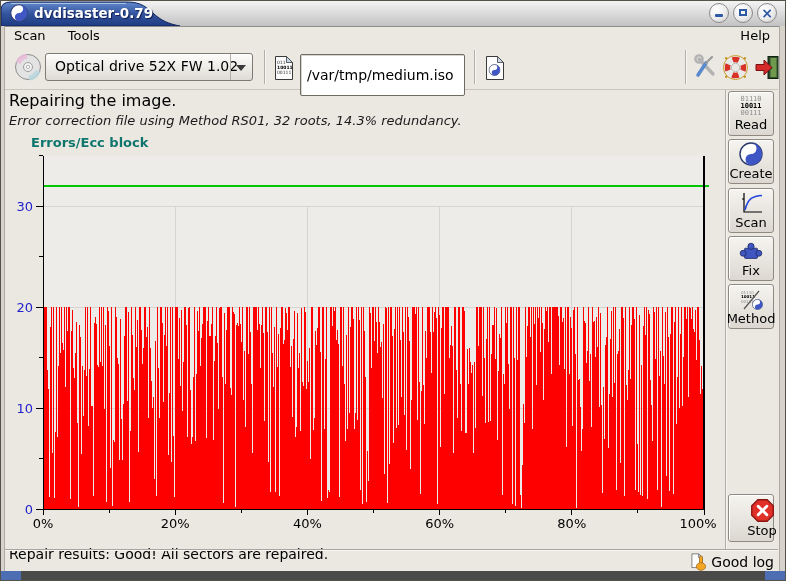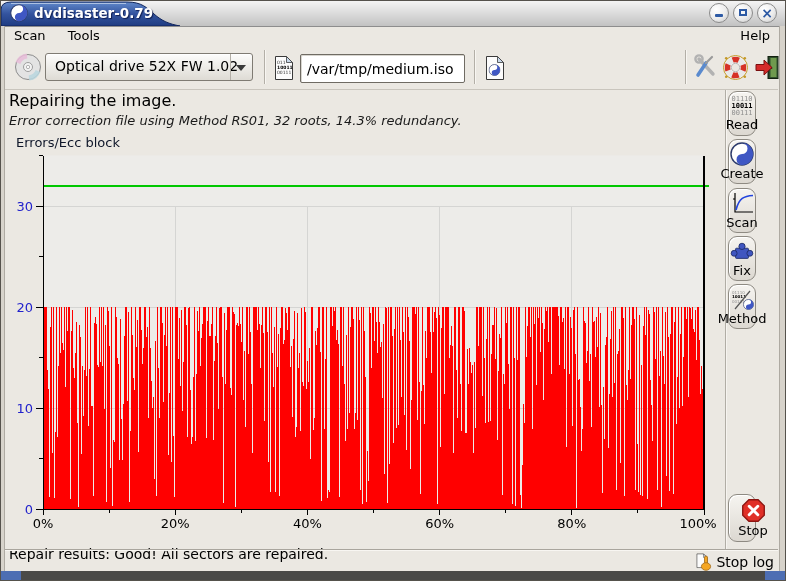--- a/index.html
+++ b/index.html
@@ -25,35 +25,35 @@
   #menubar{position:absolute;top:25px;left:4px;width:773px;height:20px;font-size:13px;color:#000;}
   .menu-item{display:inline-block;line-height:20px;padding:0 9px;}
   #menu-help{position:absolute;right:2px;top:0;line-height:20px;padding:0 6px;}
   
   #toolbar{position:absolute;top:45px;left:4px;width:773px;height:43px;border-bottom:1px solid #c9c5bd;}
   .tb-sep{position:absolute;top:4px;height:34px;width:0;border-left:1px solid #b3afa7;border-right:1px solid #f8f6f2;}
   #combo{position:absolute;left:40px;top:7px;width:208px;height:28px;background:linear-gradient(#fdfdfc,#dedbd4);border:1px solid #7f7b73;border-radius:3px;box-sizing:border-box;box-shadow:inset 0 1px 0 #fff;}
   #combo-text{position:absolute;left:9px;top:4px;font-size:14px;color:#000;white-space:nowrap;}
   #combo-btn{position:absolute;right:0;top:0;width:21px;height:100%;border-left:1px solid #b3afa7;}
   #combo-arrow{position:absolute;left:5px;top:11px;width:0;height:0;border-left:5px solid transparent;border-right:5px solid transparent;border-top:6px solid #3a3a3a;}
-  .entry{position:absolute;top:8px;height:29px;background:#fff;border:1px solid #6f6b63;border-radius:2px;box-sizing:border-box;font-family:"DejaVu Sans",sans-serif;font-size:14px;color:#000;padding:0 6px;box-shadow:inset 1px 1px 0 #d8d6d0;}
+  .entry{position:absolute;top:8px;height:42px;background:#fff;border:1px solid #6f6b63;border-radius:2px;box-sizing:border-box;font-family:"DejaVu Sans",sans-serif;font-size:14px;color:#000;padding:0 6px;box-shadow:inset 1px 1px 0 #d8d6d0;}
   #entry-iso{left:295px;width:165px;}
   #entry-ecc{left:506px;width:165px;}
   .tb-icon{position:absolute;top:8px;}
   
   #main{position:absolute;top:89px;left:4px;width:719px;height:459px;}
   #status-headline{position:absolute;top:1px;left:4px;font-size:16px;color:#000;}
   #status-detail{position:absolute;top:23px;left:4px;font-size:13px;font-style:italic;color:#1a1a1a;}
-  #chart-title{position:absolute;top:45px;left:11px;font-size:13px;color:#0f172a;}
+  #chart-title{position:absolute;top:45px;left:26px;font-size:13px;color:#0f766e;font-weight:bold;}
   #chart-svg{position:absolute;top:61px;left:0;}
   svg text{font-family:"DejaVu Sans",sans-serif;}
   #result-line{position:absolute;top:444px;left:4px;font-size:14px;color:#000;margin-top:12px;}
   
   #sidebar{position:absolute;top:89px;left:724px;width:54px;height:459px;border-left:1px solid #b1ada5;box-shadow:inset 1px 0 0 #f6f4f0;}
-  .sb-btn{position:absolute;left:2px;width:28px;height:45px;background:linear-gradient(#f6f4f0,#dcd8d1);border:1px solid #8e8a82;border-radius:9px;box-sizing:border-box;box-shadow:inset 1px 1px 0 #ffffff;display:flex;flex-direction:column;align-items:center;justify-content:center;gap:0px;font-size:13px;color:#000;cursor:default;}
+  .sb-btn{position:absolute;left:2px;width:46px;height:45px;background:linear-gradient(#f6f4f0,#dcd8d1);border:1px solid #8e8a82;border-radius:3px;box-sizing:border-box;box-shadow:inset 1px 1px 0 #ffffff;display:flex;flex-direction:column;align-items:center;justify-content:center;gap:0px;font-size:13px;color:#000;cursor:default;}
   #btn-read{top:1px}#btn-create{top:49px}#btn-scan{top:98px}#btn-fix{top:146px}#btn-verify{top:194px}
   #btn-stop{top:404px;height:48px;padding-left:22px;}
   .bin-icon{font-family:"DejaVu Sans Mono",monospace;font-size:7px;line-height:7px;text-align:center;color:#8e8e8e;}
   .bin-icon b{color:#000;}
   
   #footer-sep{position:absolute;top:548px;left:4px;width:773px;height:1px;background:#a9a59d;box-shadow:0 1px 0 #f8f6f2;}
   #viewlog{position:absolute;top:551px;right:11px;height:20px;display:flex;align-items:center;gap:2px;font-size:14px;color:#000;}
 </style>
 </head>
 <body>
@@ -923,16 +923,16 @@
     </div>
   </div>
 
   <div id="footer-sep"></div>
   <div id="viewlog">
     <svg width="19" height="19" viewBox="0 0 19 19">
       <use href="#sym-page" x="1" y="0" width="12" height="15.5"></use>
       <rect x="9.5" y="3" width="3" height="8" rx="1.5" fill="#f5a623" stroke="#a06a1a" stroke-width="0.8"></rect>
       <ellipse cx="11" cy="13.5" rx="4.6" ry="3.8" fill="#f5a623" stroke="#a06a1a" stroke-width="0.8"></ellipse>
     </svg>
-    <span>Stop log</span>
+    <span>Good log</span>
   </div>
 
 </div>
 
 </body></html>

